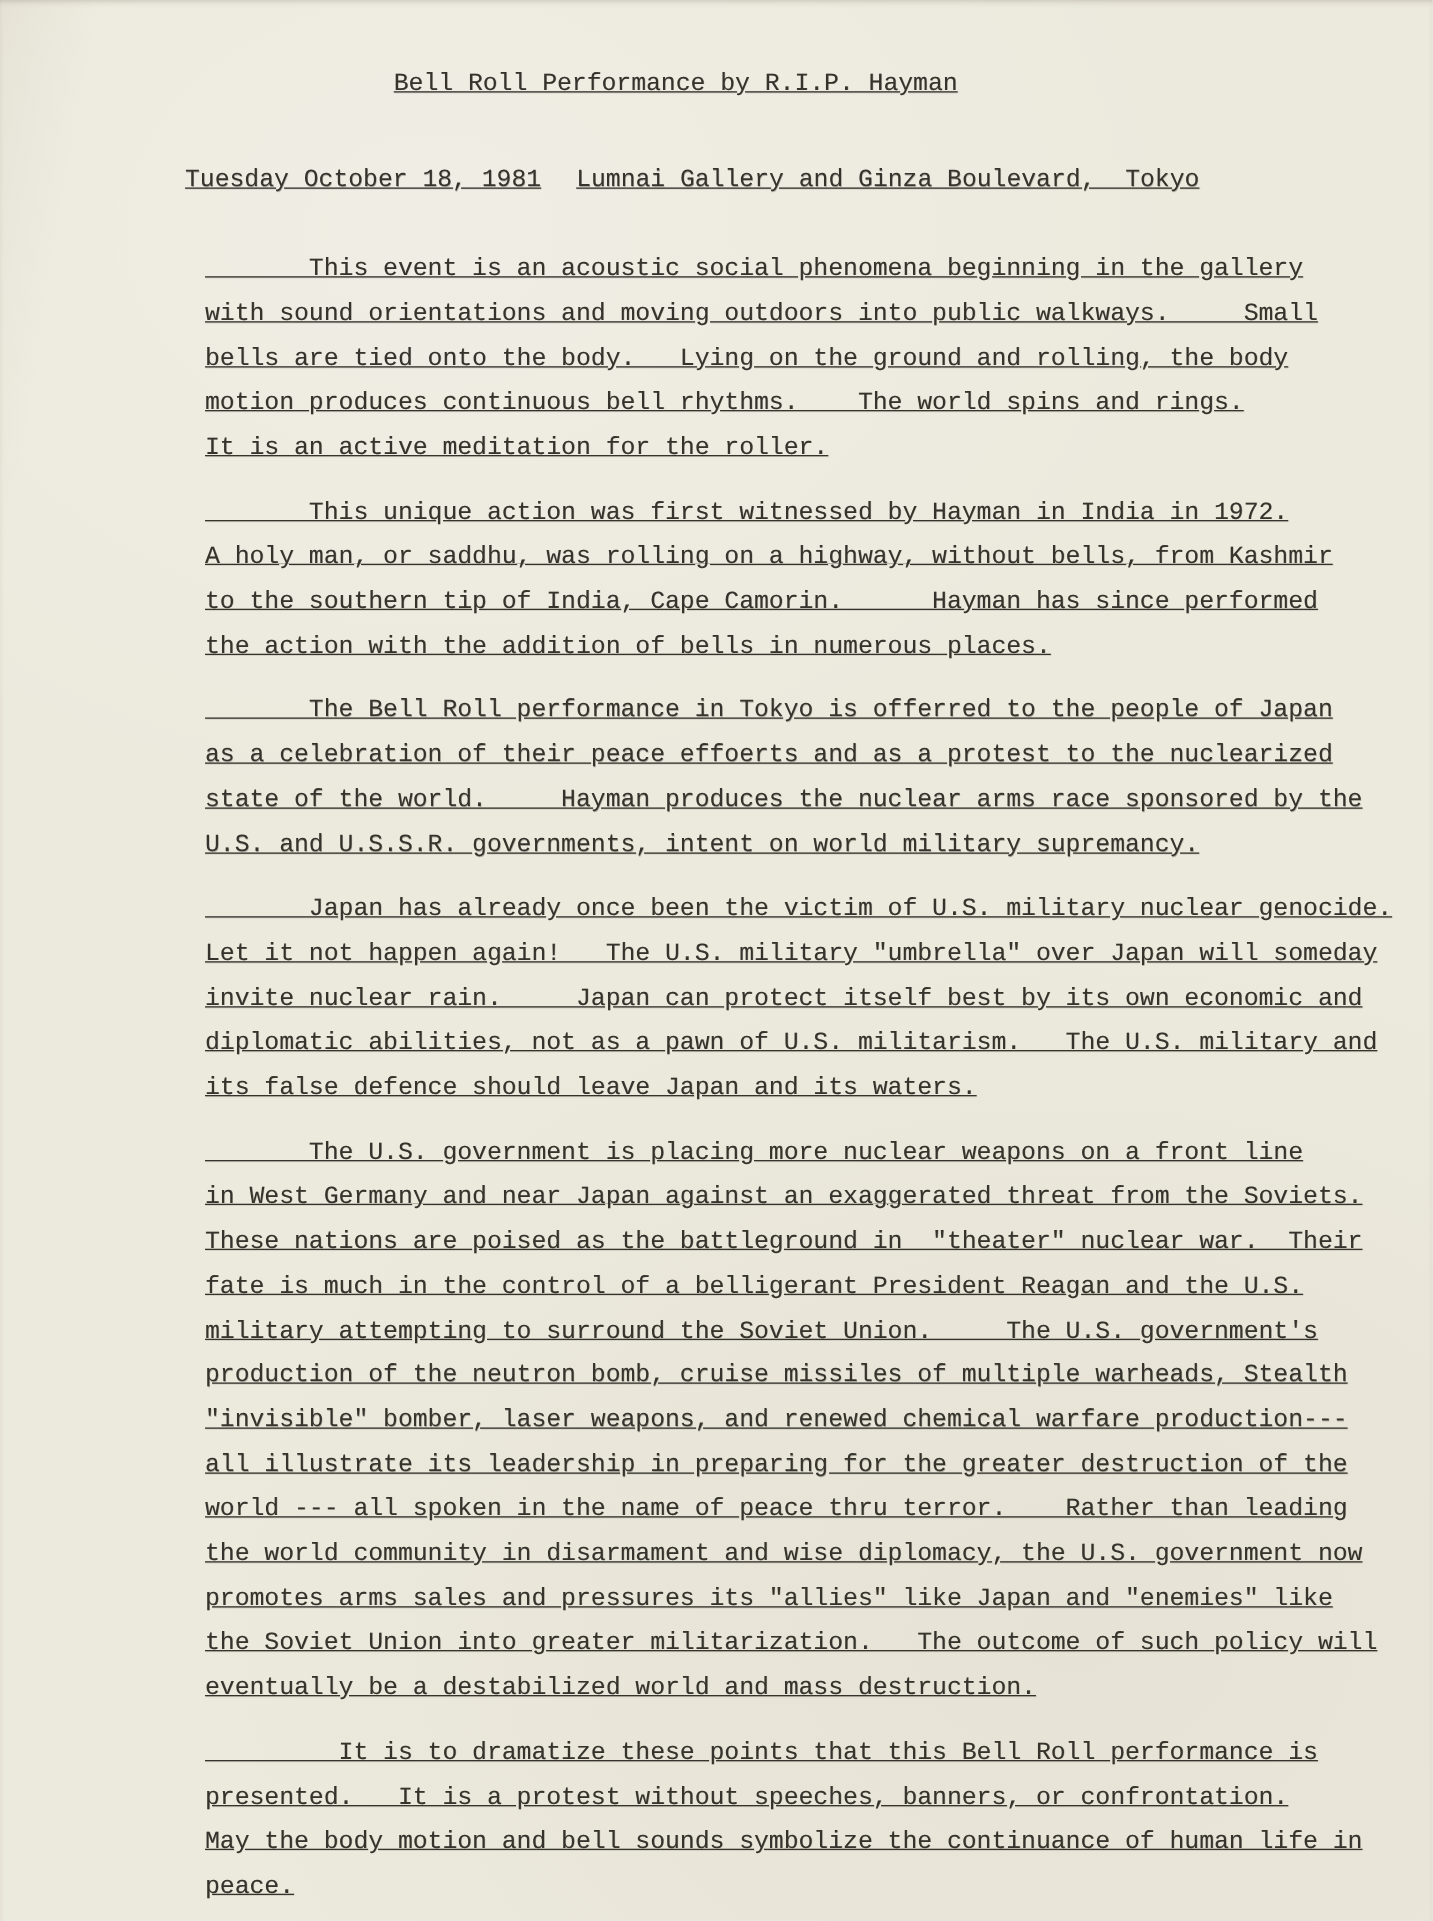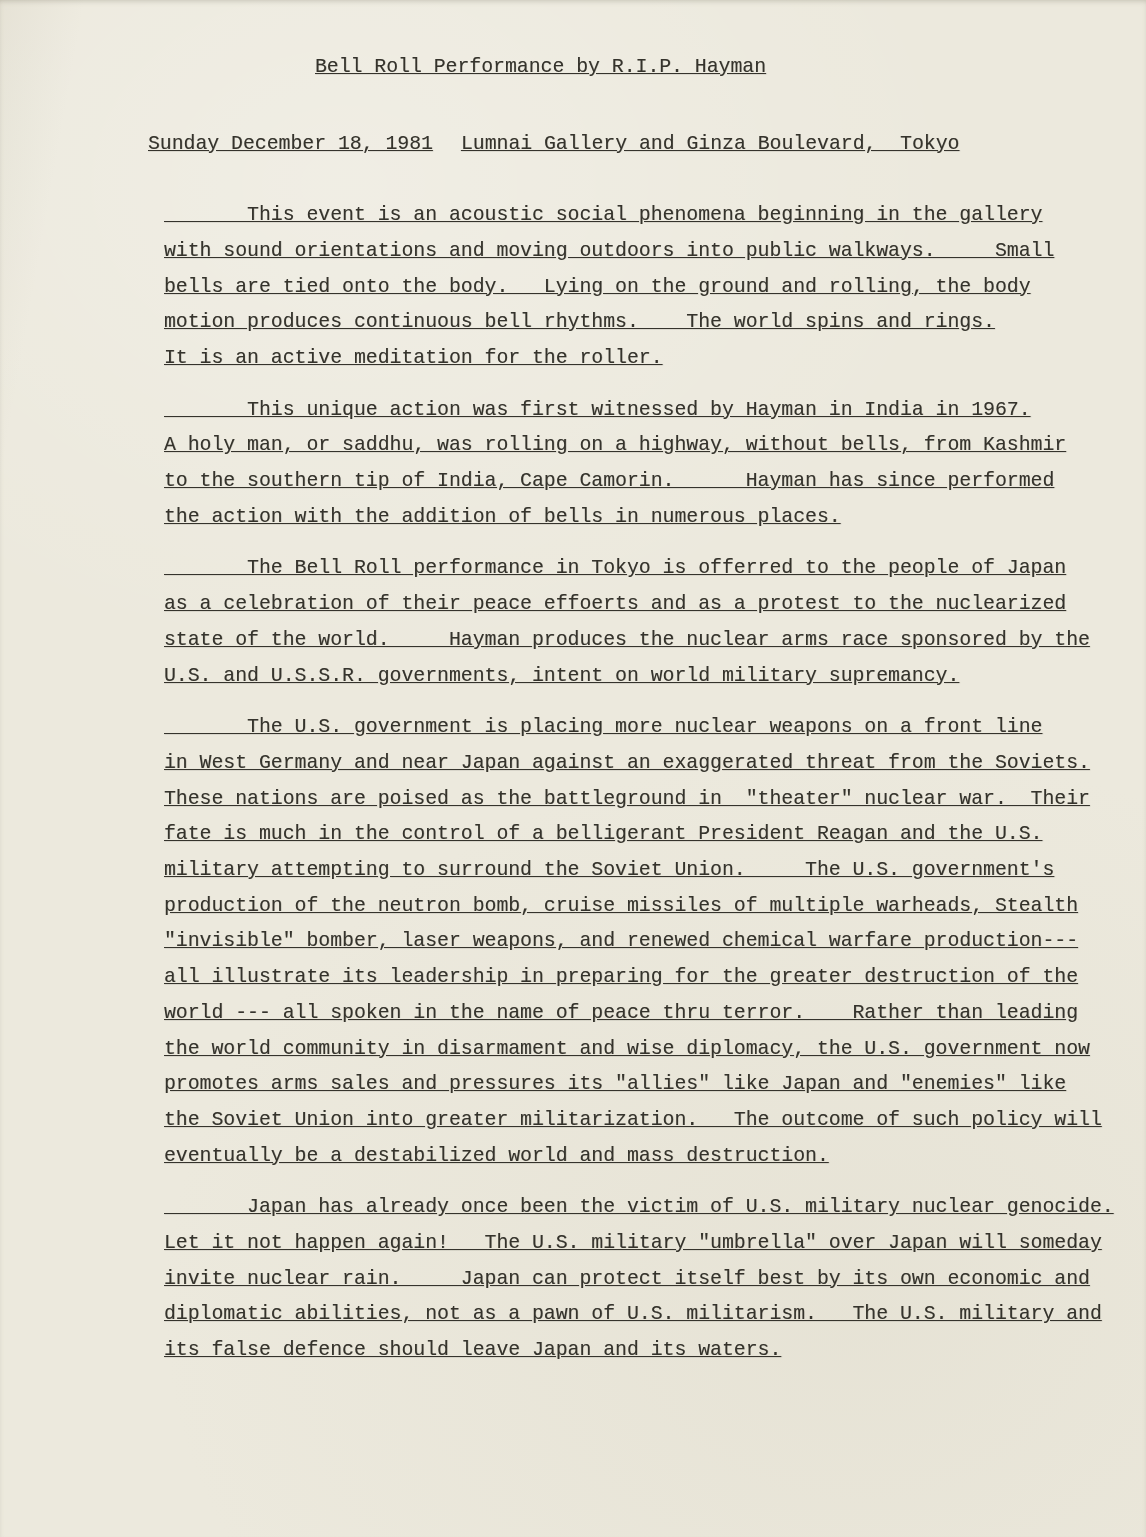--- a/index.html
+++ b/index.html
@@ -51,53 +51,57 @@
   }
 </style>
 </head>
 <body>
 
 <div class="page">
   <div class="content">
 
     <div class="title-line">Bell Roll Performance by R.I.P. Hayman</div>
 
-    <div class="date-line"><span>Sunday December 18, 1981</span><span class="venue">Lumnai Gallery and Ginza Boulevard,  Tokyo</span></div>
+    <div class="date-line"><span>Tuesday October 18, 1981</span><span class="venue">Lumnai Gallery and Ginza Boulevard,  Tokyo</span></div>
 
     <div class="paragraph">       This event is an acoustic social phenomena beginning in the gallery
 with sound orientations and moving outdoors into public walkways.     Small
 bells are tied onto the body.   Lying on the ground and rolling, the body
 motion produces continuous bell rhythms.    The world spins and rings.
 It is an active meditation for the roller.</div>
 
-    <div class="paragraph">       This unique action was first witnessed by Hayman in India in 1967.
+    <div class="paragraph">       This unique action was first witnessed by Hayman in India in 1972.
 A holy man, or saddhu, was rolling on a highway, without bells, from Kashmir
 to the southern tip of India, Cape Camorin.      Hayman has since performed
 the action with the addition of bells in numerous places.</div>
 
     <div class="paragraph">       The Bell Roll performance in Tokyo is offerred to the people of Japan
 as a celebration of their peace effoerts and as a protest to the nuclearized
 state of the world.     Hayman produces the nuclear arms race sponsored by the
 U.S. and U.S.S.R. governments, intent on world military supremancy.</div>
+
+    <div class="paragraph">       Japan has already once been the victim of U.S. military nuclear genocide.
+Let it not happen again!   The U.S. military "umbrella" over Japan will someday
+invite nuclear rain.     Japan can protect itself best by its own economic and
+diplomatic abilities, not as a pawn of U.S. militarism.   The U.S. military and
+its false defence should leave Japan and its waters.</div>
 
     <div class="paragraph">       The U.S. government is placing more nuclear weapons on a front line
 in West Germany and near Japan against an exaggerated threat from the Soviets.
 These nations are poised as the battleground in  "theater" nuclear war.  Their
 fate is much in the control of a belligerant President Reagan and the U.S.
 military attempting to surround the Soviet Union.     The U.S. government's
 production of the neutron bomb, cruise missiles of multiple warheads, Stealth
 "invisible" bomber, laser weapons, and renewed chemical warfare production---
 all illustrate its leadership in preparing for the greater destruction of the
 world --- all spoken in the name of peace thru terror.    Rather than leading
 the world community in disarmament and wise diplomacy, the U.S. government now
 promotes arms sales and pressures its "allies" like Japan and "enemies" like
 the Soviet Union into greater militarization.   The outcome of such policy will
 eventually be a destabilized world and mass destruction.</div>
 
-    <div class="paragraph">       Japan has already once been the victim of U.S. military nuclear genocide.
-Let it not happen again!   The U.S. military "umbrella" over Japan will someday
-invite nuclear rain.     Japan can protect itself best by its own economic and
-diplomatic abilities, not as a pawn of U.S. militarism.   The U.S. military and
-its false defence should leave Japan and its waters.</div>
-
+    <div class="paragraph">         It is to dramatize these points that this Bell Roll performance is
+presented.   It is a protest without speeches, banners, or confrontation.
+May the body motion and bell sounds symbolize the continuance of human life in
+peace.</div>
 
   </div>
 </div>
 
 </body></html>

